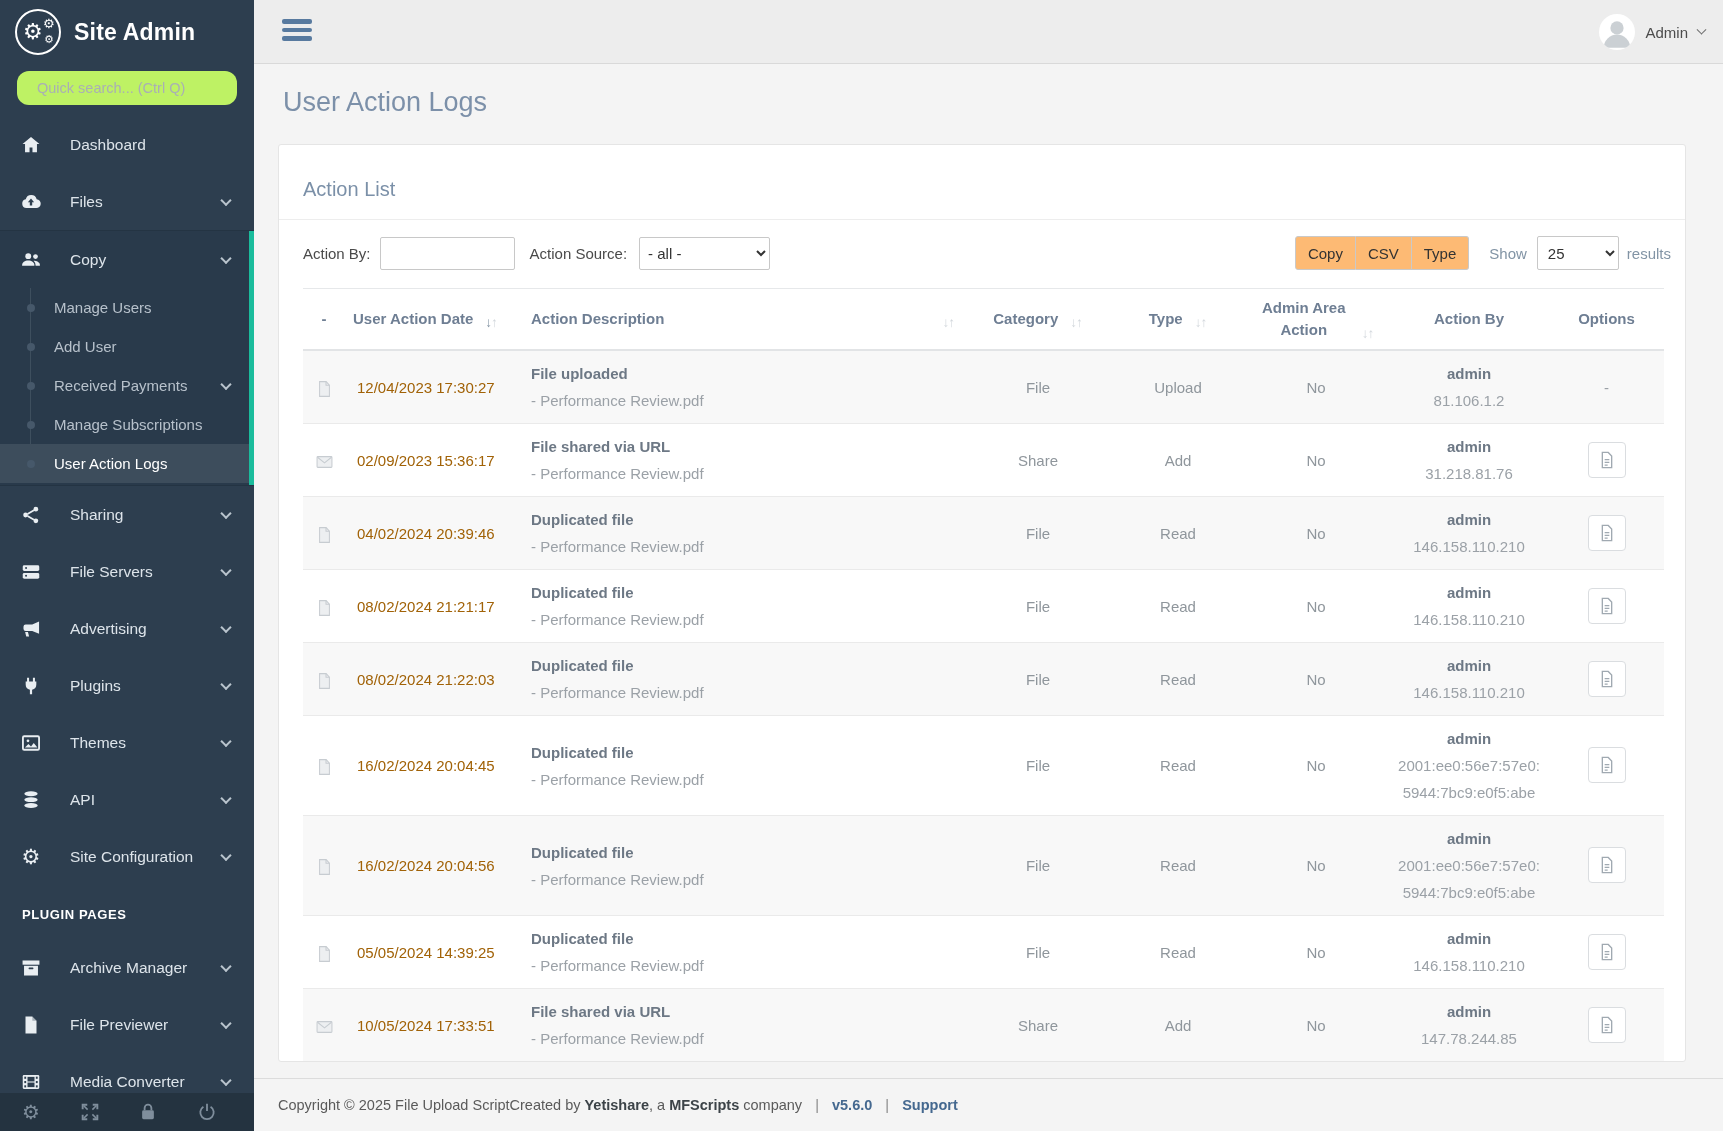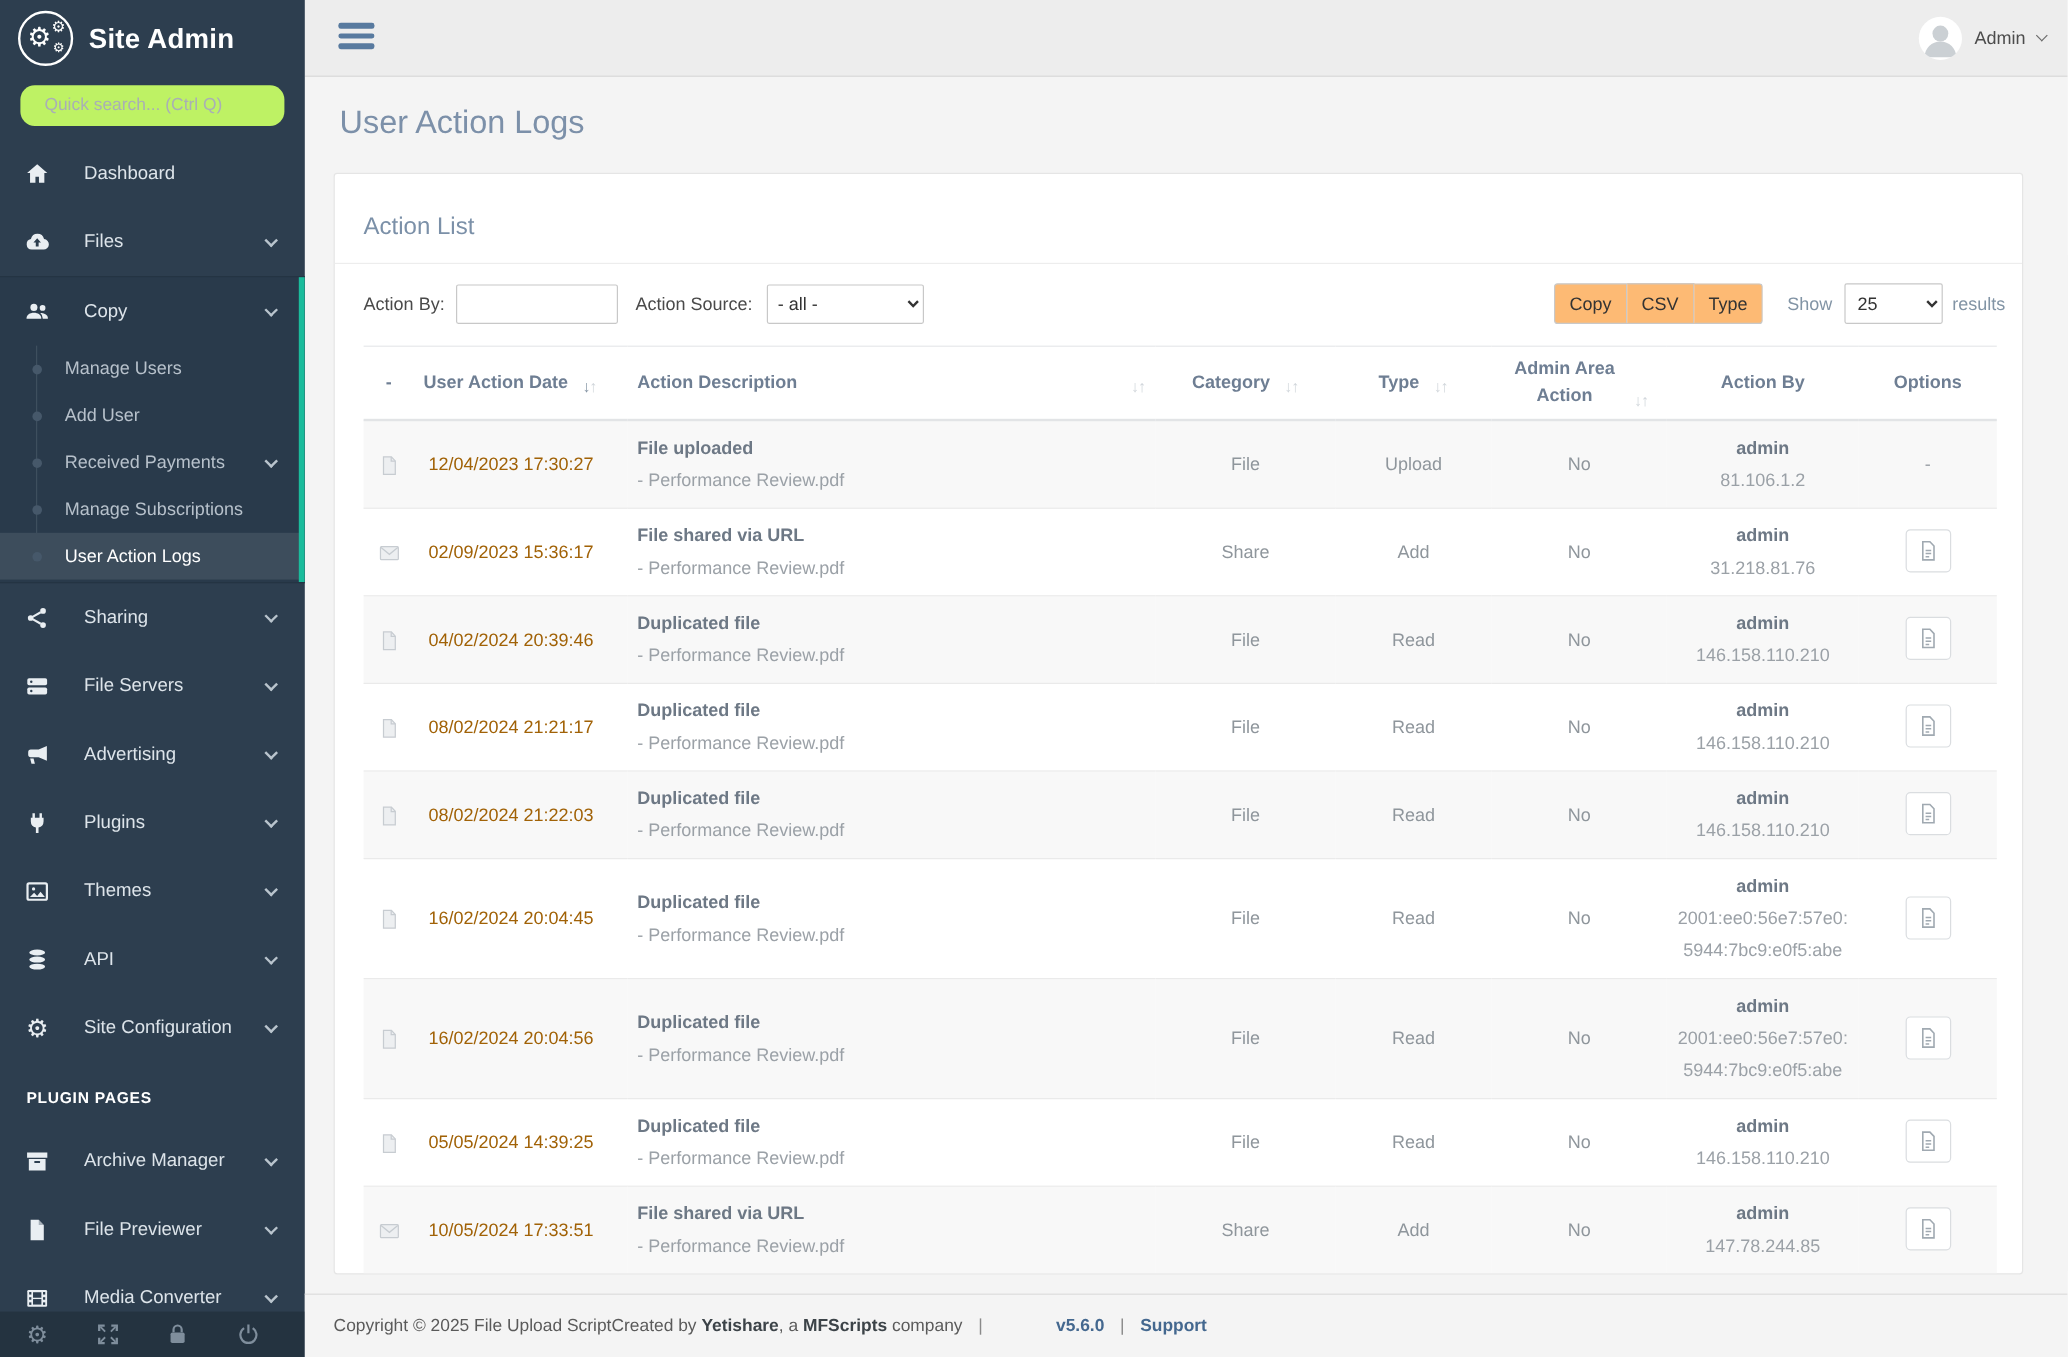--- a/index.html
+++ b/index.html
@@ -112,21 +112,21 @@
   .opt-dash { color:#9aa0a6; }
   .opt-btn { width:38px; height:36px; background:#fff; border:1px solid #dadde0; border-radius:4px; color:#a0a9b1; cursor:pointer; padding:6px 8px; }
   .opt-btn svg { width:100%; height:100%; display:block; }
 
   
   .footer { position:absolute; left:0; right:0; bottom:0; height:53px; background:#f4f4f4; border-top:1px solid #dcdcdc; display:flex; align-items:center; padding:0 30px 0 24px; z-index:6; font-size:14.5px; }
   .f-left { color:#5a5a5a; }
   .f-right { color:#5a5a5a; }
   .fr-bold { color:#3c4348; font-weight:700; cursor:pointer; }
   .fr-sep { margin:0 9px; color:#8a8a8a; }
-  .fr-ver { color:#44688f; font-weight:700;margin-left:48px; }
+  .fr-ver { color:#44688f; font-weight:700; }
   .fr-link { color:#44688f; font-weight:700; cursor:pointer; }
 </style>
 </head>
 <body>
 
 <div class="app" data-interactable="false">
 
   <aside class="sidebar" data-interactable="false">
     <div class="brand" data-interactable="true">
       <span class="logo" data-interactable="false">

